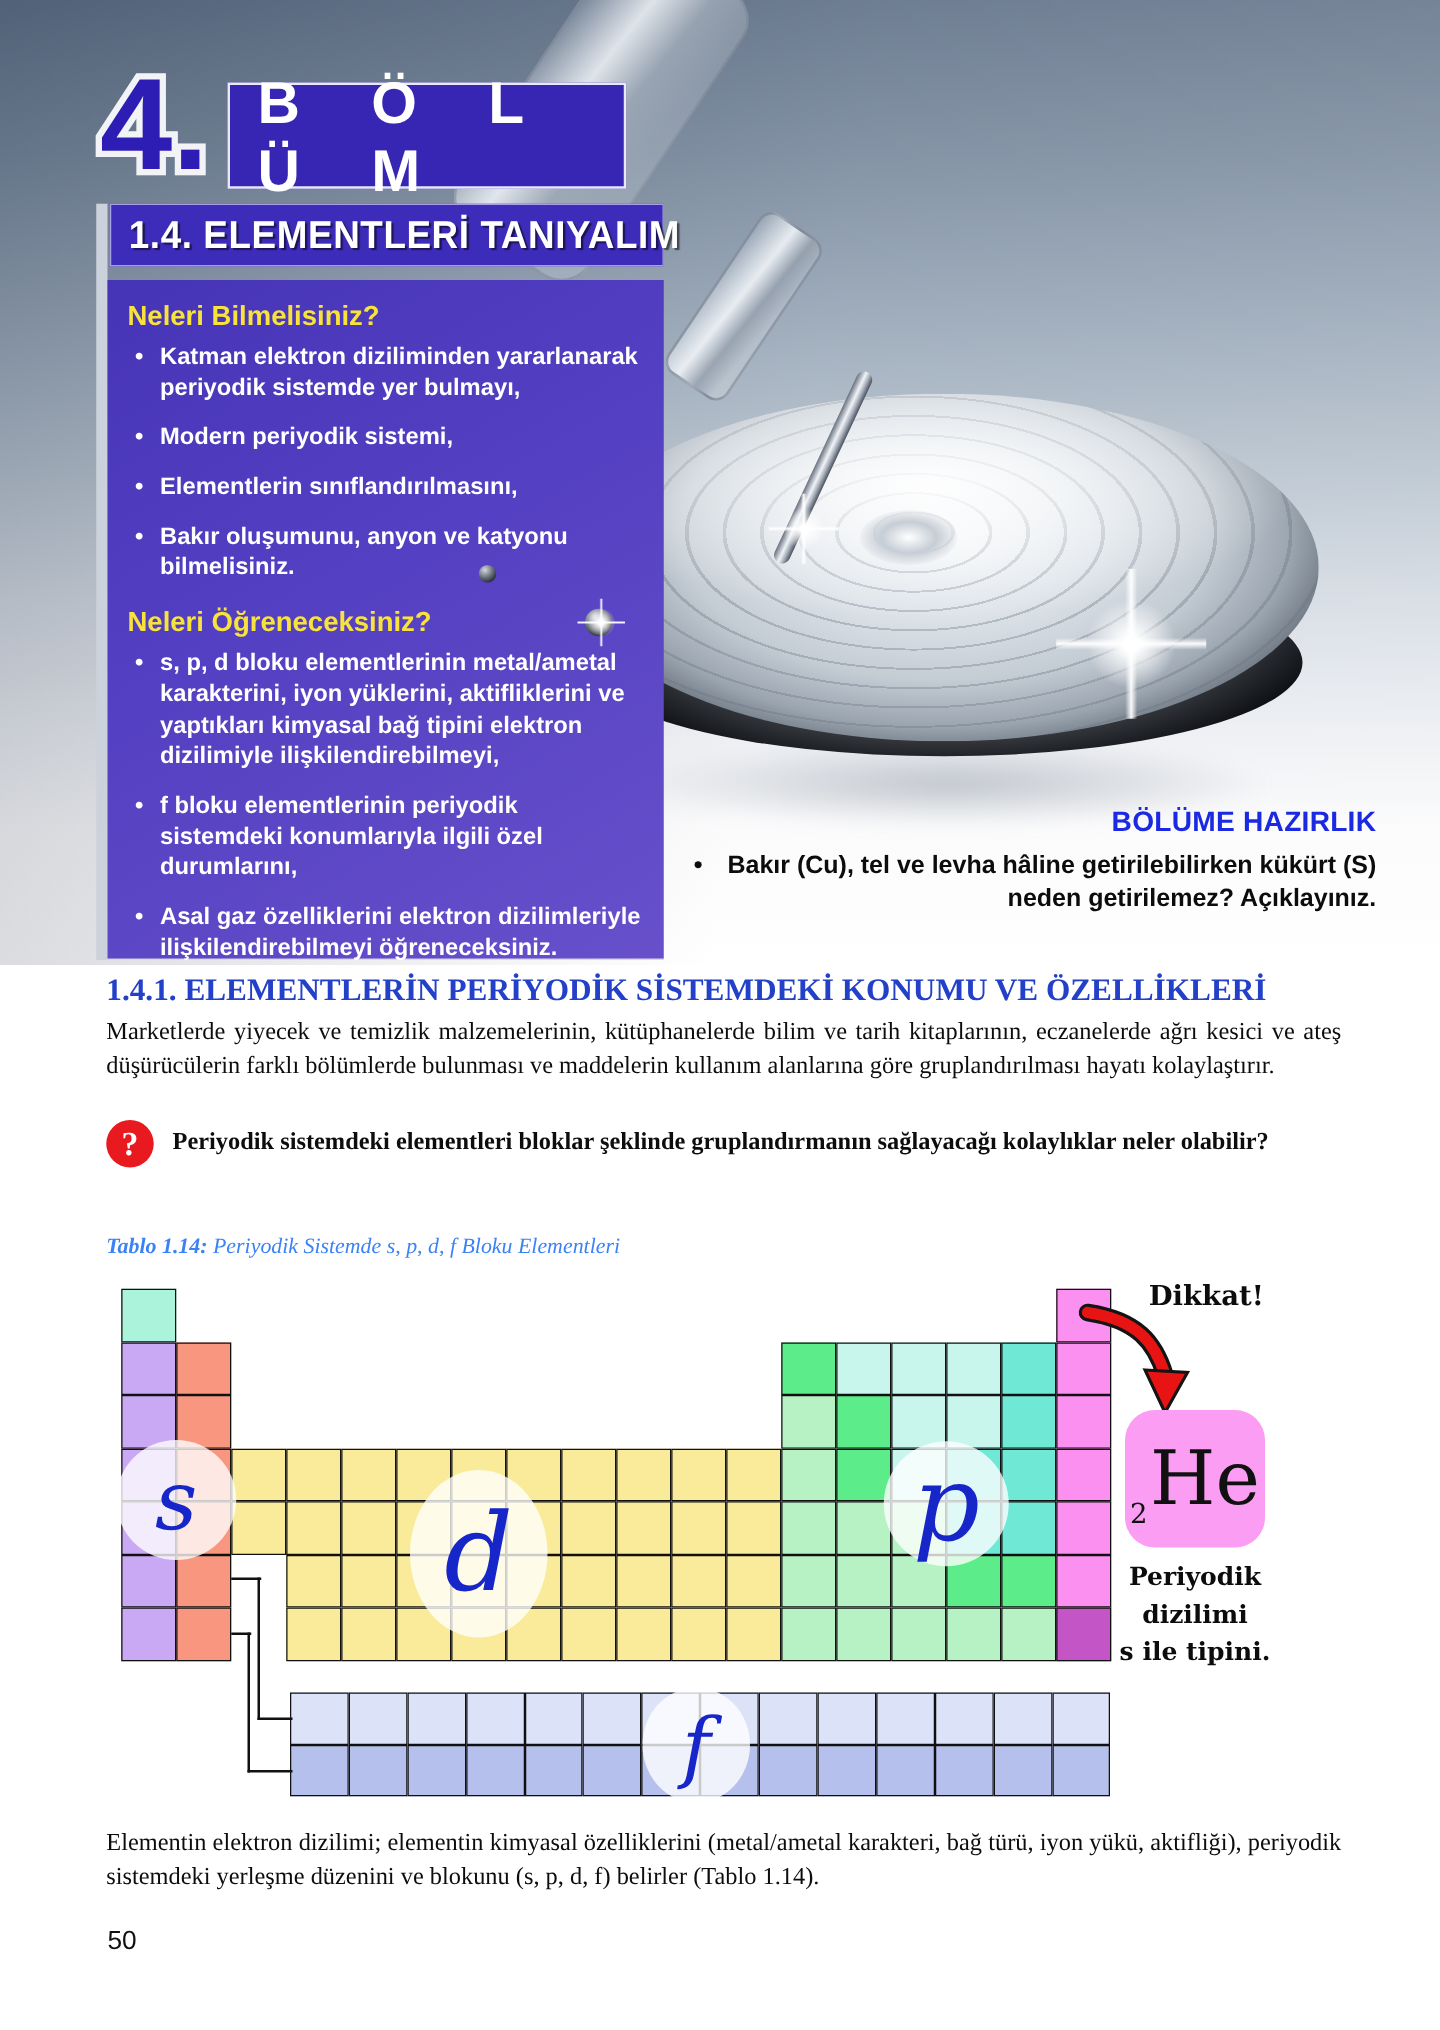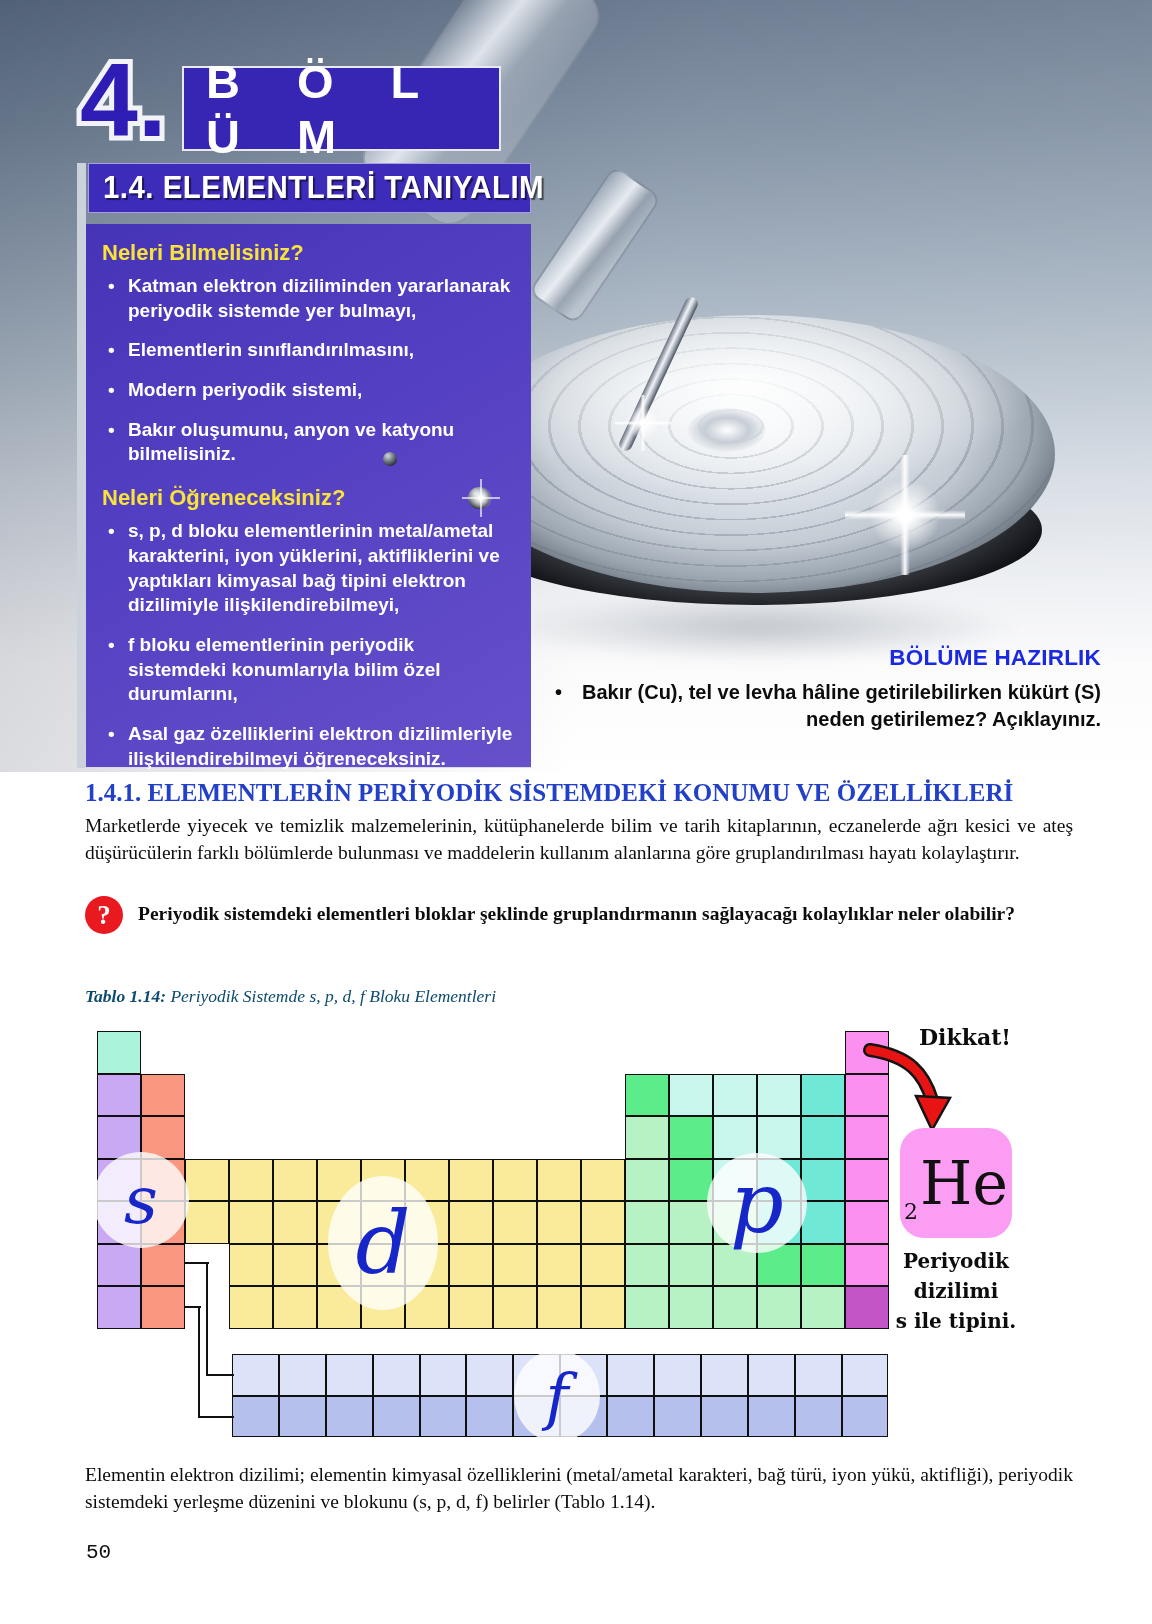--- a/index.html
+++ b/index.html
@@ -70,23 +70,23 @@
     line-height:1.37;text-align:justify;}
   .para.intro{left:85px;top:813px;width:988px;}
   .para.closing{left:85px;top:1462px;width:988px;}
   .qrow{position:absolute;left:85px;top:896px;width:1000px;display:flex;align-items:flex-start;}
   .qicon{width:38px;height:38px;border-radius:50%;background:#e8191f;color:#fff;flex:0 0 38px;
     display:flex;align-items:center;justify-content:center;font-weight:bold;font-size:27px;
     font-family:"Liberation Serif",serif;}
   .qtext{margin-left:15px;padding-top:7px;font-family:"Liberation Serif",serif;font-weight:bold;
     font-size:19.5px;color:#0d0d0d;}
   .caption{position:absolute;left:85px;top:986px;font-family:"Liberation Serif",serif;
-    font-size:17.5px;color:#0c4a6e;font-style:italic;}
+    font-size:17.5px;color:#3b82f6;font-style:italic;}
   .caption b{font-style:italic;}
-  .pagenum{position:absolute;left:86px;top:1541px;font-family:Liberation Mono, monospace;
+  .pagenum{position:absolute;left:86px;top:1541px;font-family:Liberation Sans, sans-serif;
     font-size:21px;color:#111;}
   
   .pgrid{position:absolute;left:97px;top:1031px;display:grid;
     grid-template-columns:repeat(18,44px);grid-auto-rows:42.5px;}
   .fgrid{position:absolute;left:232px;top:1354px;display:grid;
     grid-template-columns:repeat(14,46.9px);grid-auto-rows:41.5px;}
   .pgrid>div,.fgrid>div{box-sizing:border-box;}
   .pcell{border:1.3px solid #101010;}
   .blk{position:absolute;border-radius:50%;background:rgba(255,255,255,.78);
     display:flex;align-items:center;justify-content:center;
@@ -137,26 +137,26 @@
     <span>B Ö L Ü M</span>
   </div>
   <div class="strip"></div>
   <div class="banner">
     <span>1.4. ELEMENTLERİ TANIYALIM</span>
   </div>
 
   <div class="panel">
     <div class="ptitle">Neleri Bilmelisiniz?</div>
     <div class="pitem">Katman elektron diziliminden yararlanarak periyodik sistemde yer bulmayı,</div>
+    <div class="pitem">Modern periyodik sistemi,</div>
     <div class="pitem">Elementlerin sınıflandırılmasını,</div>
-    <div class="pitem">Modern periyodik sistemi,</div>
     <div class="pitem">Bakır oluşumunu, anyon ve katyonu bilmelisiniz.</div>
     <div class="ptitle learn-title">Neleri Öğreneceksiniz?</div>
     <div class="pitem">s, p, d bloku elementlerinin metal/ametal karakterini, iyon yüklerini, aktifliklerini ve yaptıkları kimyasal bağ tipini elektron dizilimiyle ilişkilendirebilmeyi,</div>
-    <div class="pitem">f bloku elementlerinin periyodik sistemdeki konumlarıyla bilim özel durumlarını,</div>
+    <div class="pitem">f bloku elementlerinin periyodik sistemdeki konumlarıyla ilgili özel durumlarını,</div>
     <div class="pitem">Asal gaz özelliklerini elektron dizilimleriyle ilişkilendirebilmeyi öğreneceksiniz.</div>
   </div>
   <div class="drop" style="left:383px;top:452px;width:14px;height:14px;"></div>
   <div class="drop" style="left:468px;top:487px;width:22px;height:22px;"></div>
   <div class="star" style="left:462px;top:479px;width:38px;height:38px;position:absolute;"></div>
 
   <div class="prep">
     <div class="prep-title">BÖLÜME HAZIRLIK</div>
     <div class="prep-item">Bakır (Cu), tel ve levha hâline getirilebilirken kükürt (S) neden getirilemez? Açıklayınız.</div>
   </div>

